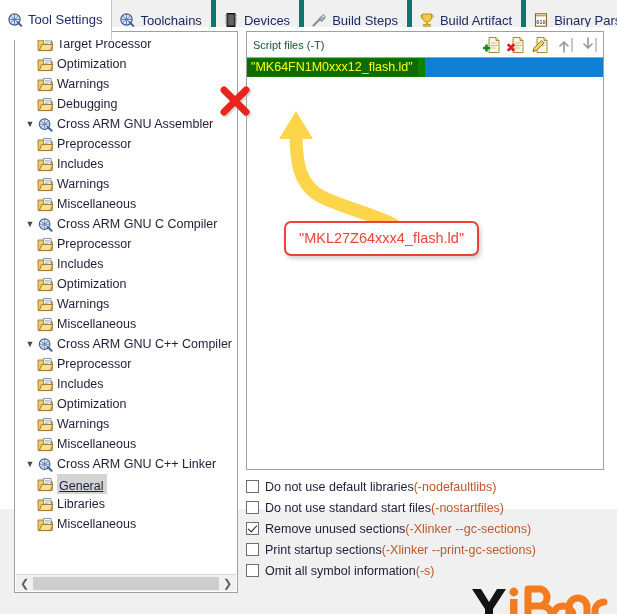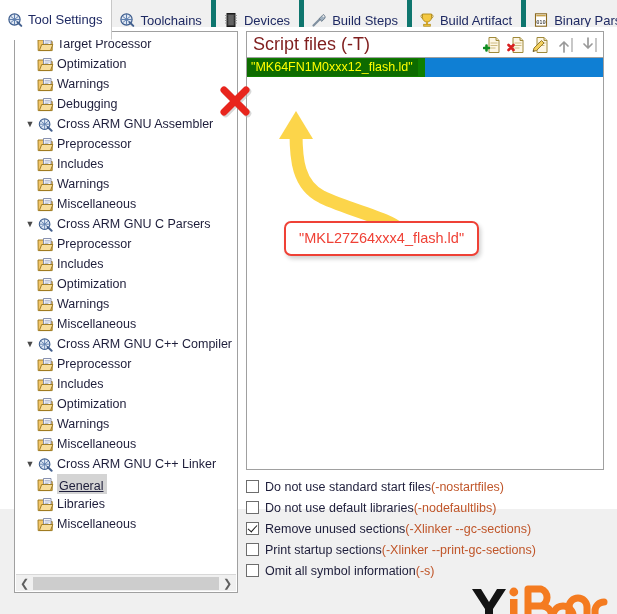--- a/index.html
+++ b/index.html
@@ -110,21 +110,21 @@
     width: 358px; height: 580px;
   }
   .scripthdr {
     display: flex; align-items: center;
     height: 26px;
     padding: 0 4px 0 6px;
     border: 1px solid #a0a0a0;
     border-bottom: none;
     background: #ffffff;
   }
-  .scripthdr .htitle { font-size: 18px; color: #7f1d1d; }
+  .scripthdr .htitle { font-size: 11px; color: #14532d; }
   .hbtns { margin-left: auto; display: flex; align-items: center; gap: 4px; }
   .hbtn { width: 20px; height: 20px; display:block; cursor: pointer; }
 
   .listbox {
     border: 1px solid #a0a0a0;
     height: 413px;
     background: #ffffff;
     position: relative;
     overflow: hidden;
   }
@@ -375,21 +375,21 @@
             </svg>
             <span class="tlab">Miscellaneous</span>
           </div>
           <div class="tnode parent">
             <span class="chev">▼</span>
             <svg class="nicon" viewBox="0 0 17 15">
               <circle cx="7.6" cy="7.2" r="5.3" fill="#e2eaf5" stroke="#3b5b8c" stroke-width="1.1"></circle>
               <path d="M4.2 4.3 L11 10.1 M11 4.3 L4.2 10.1 M7.6 1.9 L7.6 12.5 M2.3 7.2 L12.9 7.2" stroke="#5f7fae" stroke-width="0.9"></path>
               <path d="M10.7 10 L14.6 13.7" stroke="#44618f" stroke-width="2" stroke-linecap="round"></path>
             </svg>
-            <span class="tlab">Cross ARM GNU C Parsers</span>
+            <span class="tlab">Cross ARM GNU C Compiler</span>
           </div>
           <div class="tnode child">
             <svg class="nicon" viewBox="0 0 17 15">
               <path d="M1 3 h5.5 l1.4 1.6 h7.3 v9 h-14 Z" fill="#f3c76a" stroke="#9a7518" stroke-width="0.9"></path>
               <path d="M6.5 1.5 h7.5 v9 h-7.5 Z" fill="#ffffff" stroke="#7a86a8" stroke-width="0.9"></path>
               <g stroke="#8d98bb" stroke-width="0.7">
                 <path d="M7.6 3.4h5.3M7.6 5h5.3M7.6 6.6h3.8"></path>
               </g>
               <path d="M2.4 13.5 l2.3 -6 h11.1 l-2.3 6 Z" fill="#f8dd9a" stroke="#9a7518" stroke-width="0.9"></path>
             </svg>
@@ -603,27 +603,27 @@
       <div class="listbox">
         <div class="listrow selected">
           <span class="rowtext">"MK64FN1M0xxx12_flash.ld"</span>
           <span class="rowhl"></span>
         </div>
       </div>
 
       <div class="opts" id="optlist">
           <div class="opt">
             <span class="cb"></span>
+            <span>Do not use default libraries </span>
+            <span class="flag">(-nodefaultlibs)</span>
+          </div>
+          <div class="opt">
+            <span class="cb"></span>
             <span>Do not use standard start files </span>
             <span class="flag">(-nostartfiles)</span>
-          </div>
-          <div class="opt">
-            <span class="cb"></span>
-            <span>Do not use default libraries </span>
-            <span class="flag">(-nodefaultlibs)</span>
           </div>
           <div class="opt">
             <span class="cb checked"></span>
             <span>Remove unused sections </span>
             <span class="flag">(-Xlinker --gc-sections)</span>
           </div>
           <div class="opt">
             <span class="cb"></span>
             <span>Print startup sections </span>
             <span class="flag">(-Xlinker --print-gc-sections)</span>

